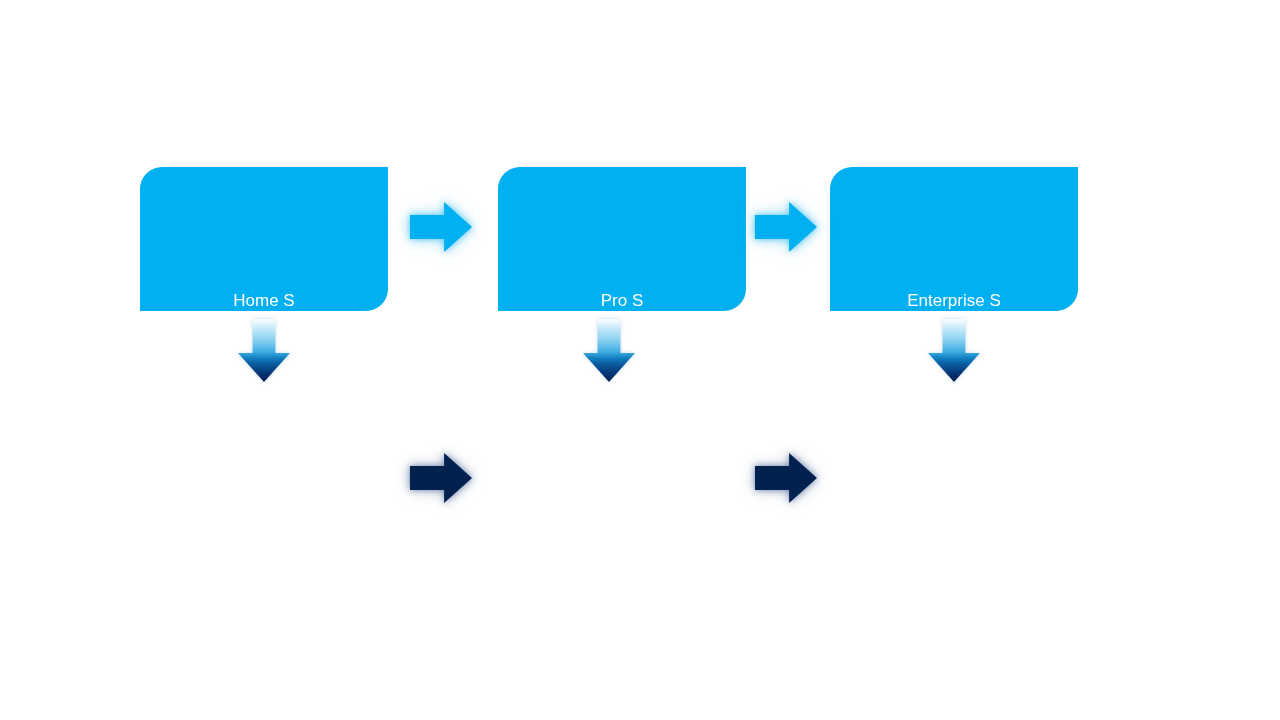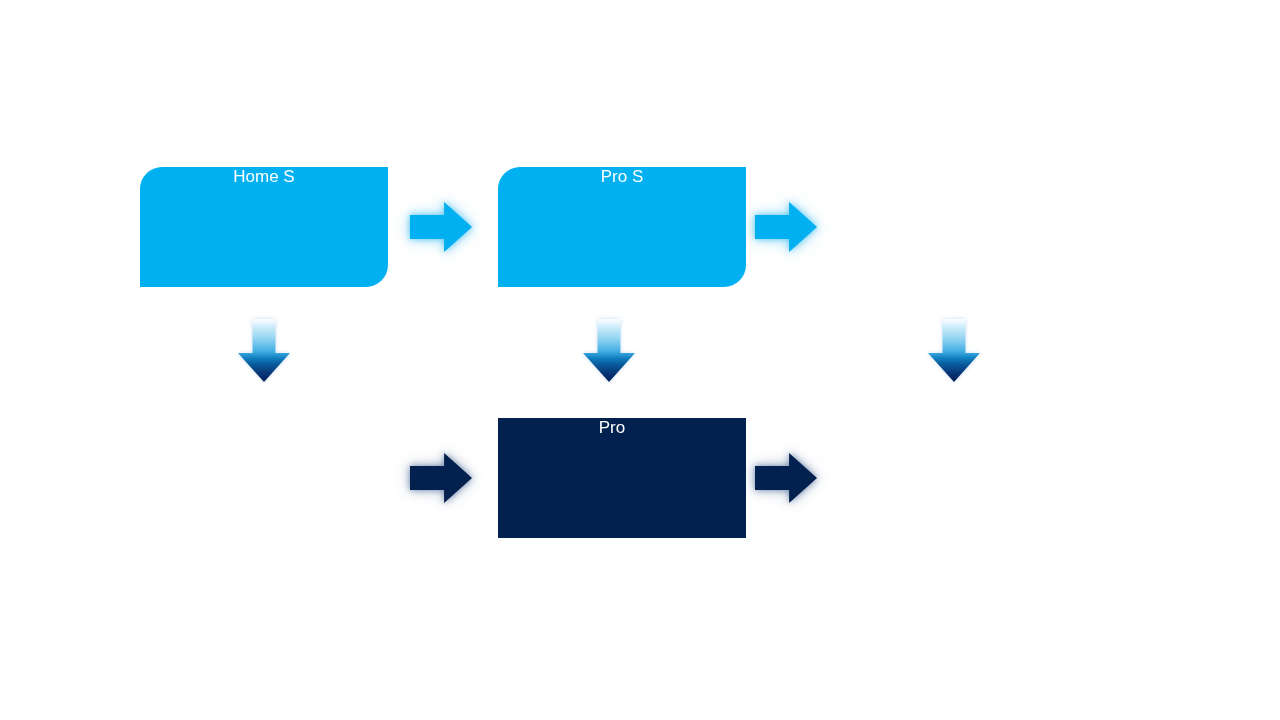--- a/index.html
+++ b/index.html
@@ -11,23 +11,23 @@
     position: relative;
     width: 1280px;
     height: 720px;
     background: var(--canvas-bg, #ffffff);
     overflow: hidden;
     font-family: "Liberation Sans", sans-serif;
   }
   .node {
     position: absolute;
     width: 248px;
-    height: 120px;
+    height: 144px;
     display: flex;
-    align-items: flex-start;
+    align-items: flex-end;
     justify-content: center;
   }
   .node .label {
     color: var(--label-text, #ffffff);
     font-size: 17px;
     line-height: 1.2;
     text-align: center;
     white-space: nowrap;
   }
   .node.top-row {
@@ -105,41 +105,41 @@
 <body>
 
 <div class="canvas">
 
   <div class="node top-row col-0">
     <span class="label">Home S</span>
   </div>
   <div class="node top-row col-1">
     <span class="label">Pro S</span>
   </div>
+  <div class="node top-row col-2">
+    <span class="label">Enterprise S</span>
+  </div>
 
   <div class="arrow-wrap harrow row-top gap-0 blue-arrow">
     <div class="shape"></div>
   </div>
   <div class="arrow-wrap harrow row-top gap-1 blue-arrow">
     <div class="shape"></div>
   </div>
 
   <div class="arrow-wrap varrow vcol-0">
     <div class="shape"></div>
   </div>
   <div class="arrow-wrap varrow vcol-1">
     <div class="shape"></div>
   </div>
   <div class="arrow-wrap varrow vcol-2">
     <div class="shape"></div>
   </div>
 
-  <div class="node bottom-row col-1">
-    <span class="label">Pro</span>
-  </div>
 
   <div class="arrow-wrap harrow row-bottom gap-0 navy-arrow">
     <div class="shape"></div>
   </div>
   <div class="arrow-wrap harrow row-bottom gap-1 navy-arrow">
     <div class="shape"></div>
   </div>
 
 </div>
 

